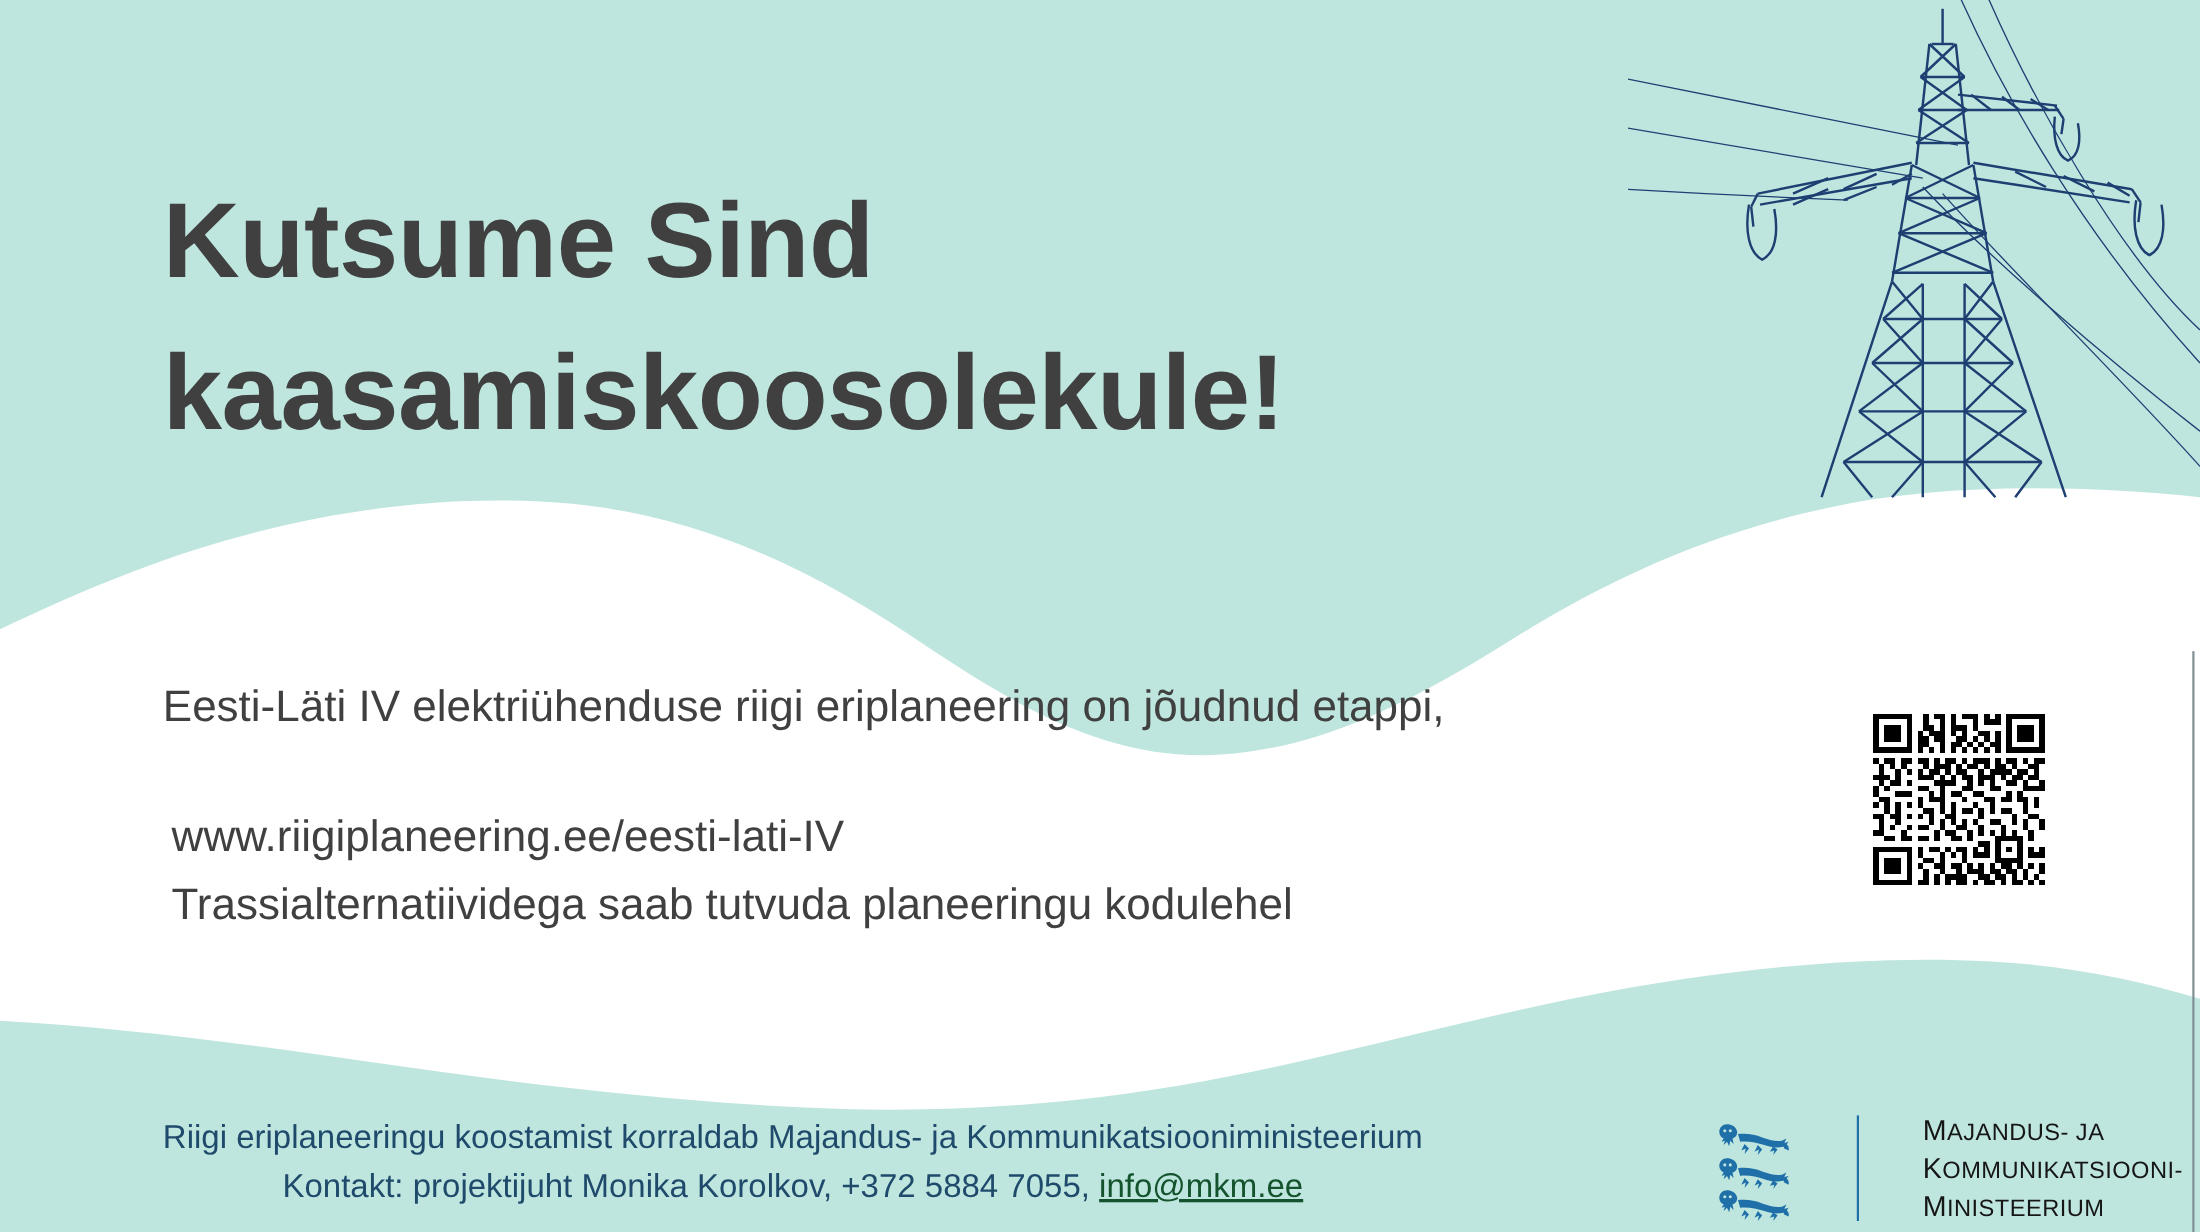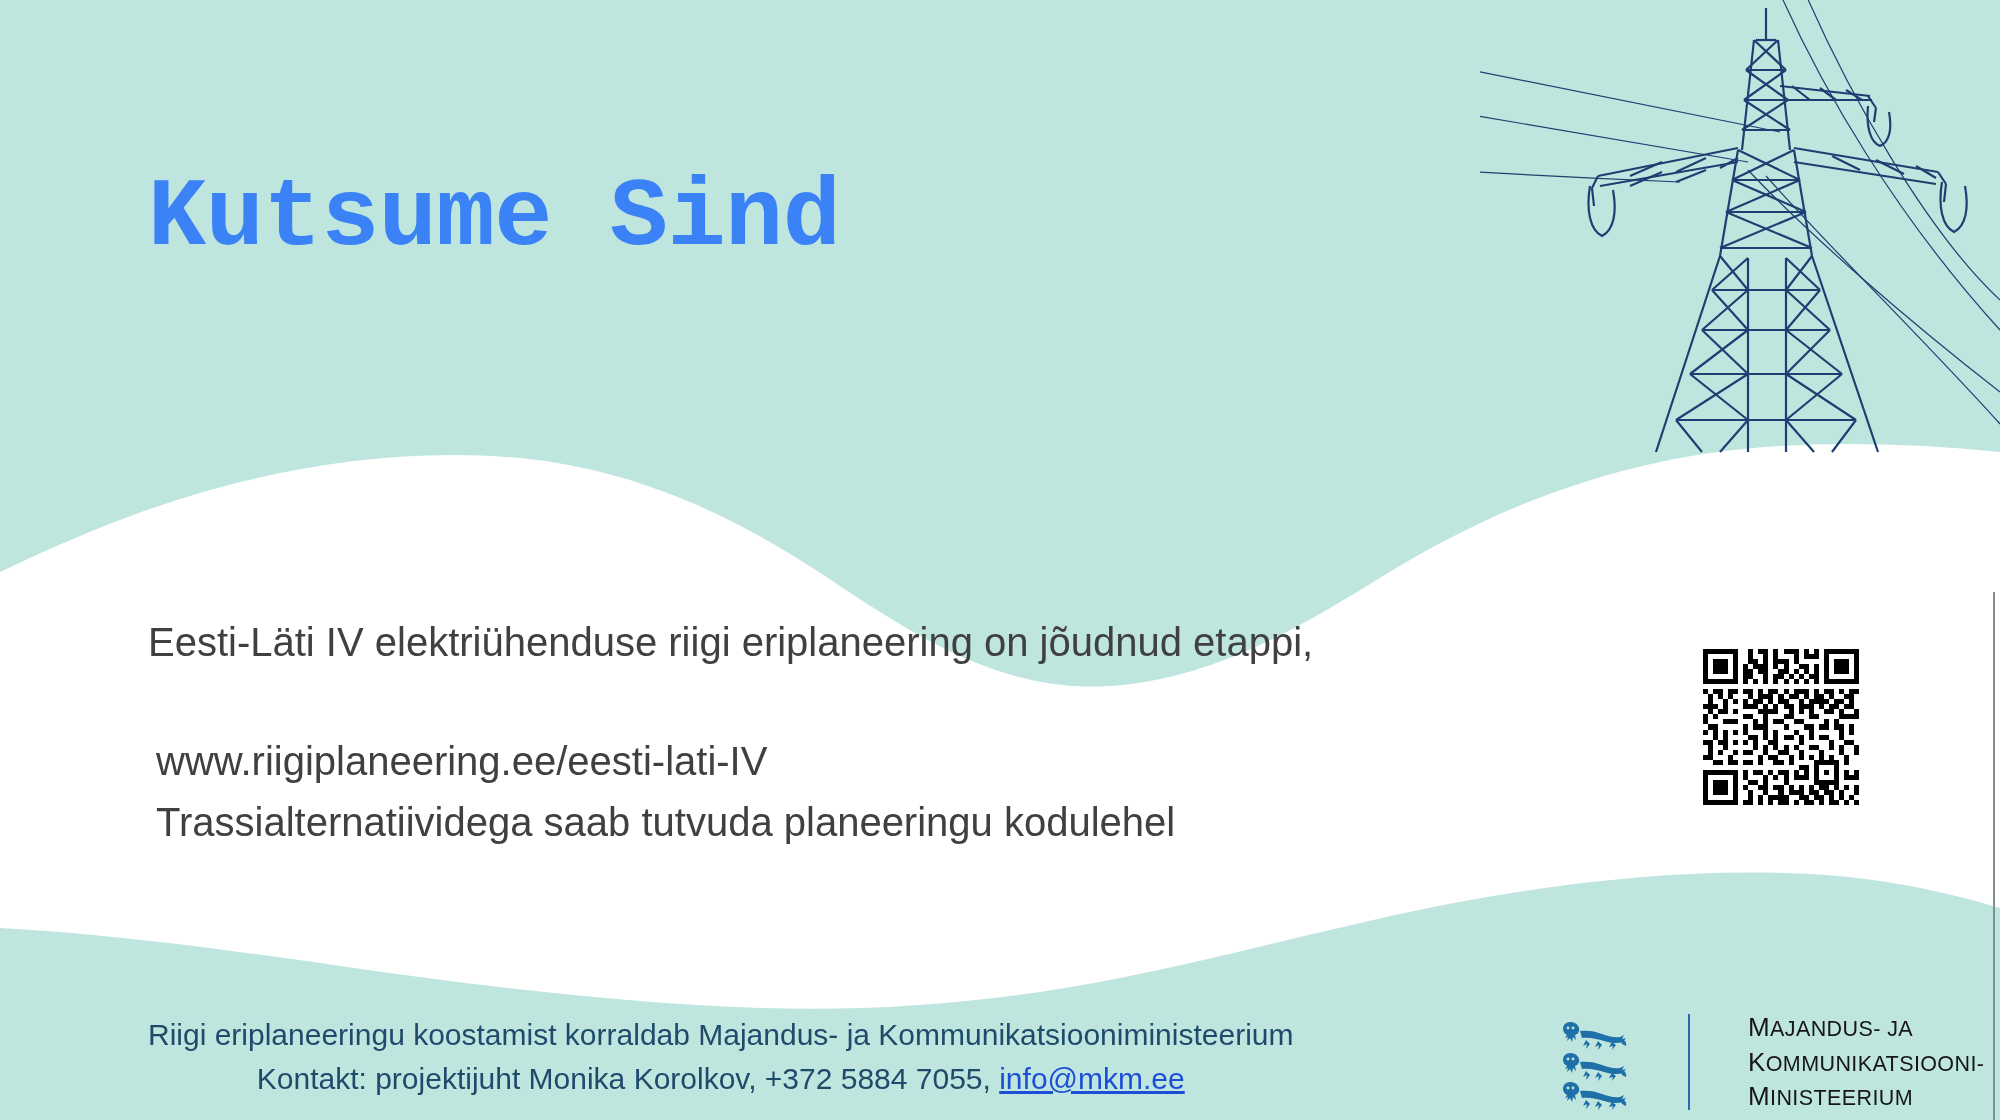--- a/index.html
+++ b/index.html
@@ -35,26 +35,25 @@
     width: 520px;
     height: 470px;
   }
 
   
   .headline {
     position: absolute;
     left: 148px;
     top: 150px;
     width: 1250px;
-    color: #3b82f6;
+    color: #404040;
     font-size: 97px;
     font-weight: bold;
     line-height: 1.42;
     letter-spacing: -0.5px;
-    font-family: Liberation Mono, monospace;
   }
   .headline .hl-line {
     display: block;
     white-space: nowrap;
   }
 
   
   .body-block {
     position: absolute;
     left: 148px;
@@ -93,21 +92,21 @@
     font-size: 30px;
     line-height: 1.48;
     text-align: center;
   }
   .footer-text .f-line {
     display: block;
     white-space: nowrap;
   }
   .footer-text a,
   .footer-text .mail {
-    color: #1d4ed8;
+    color: #14532d;
     text-decoration: underline;
   }
 
   
   .logo {
     position: absolute;
     left: 1556px;
     top: 1012px;
     display: flex;
     align-items: center;
@@ -225,20 +224,21 @@
       <path d="M240,256 L268,290 M268,258 L232,290 M306,258 L340,290 M332,256 L306,290"></path>
       <path d="M232,290 L268,330 M268,290 L222,330 M306,290 L350,330 M340,290 L306,330"></path>
       <path d="M222,330 L268,374 M268,330 L210,374 M306,330 L362,374 M350,330 L306,374"></path>
       <path d="M210,374 L268,420 M268,374 L196,420 M306,374 L376,420 M362,374 L306,420"></path>
       <path d="M196,420 L222,452 M268,420 L240,452 M306,420 L334,452 M376,420 L352,452"></path>
     </g>
   </svg>
 
   <div class="headline">
     <span class="hl-line">Kutsume Sind</span>
+    <span class="hl-line">kaasamiskoosolekule!</span>
   </div>
 
   <div class="body-block">
     <div>
       <span class="para-line">Eesti-Läti IV elektriühenduse riigi eriplaneering on jõudnud etappi,</span>
     </div>
     <div class="para-two">
       <span class="para-line">www.riigiplaneering.ee/eesti-lati-IV</span>
       <span class="para-line">Trassialternatiividega saab tutvuda planeeringu kodulehel</span>
     </div>

